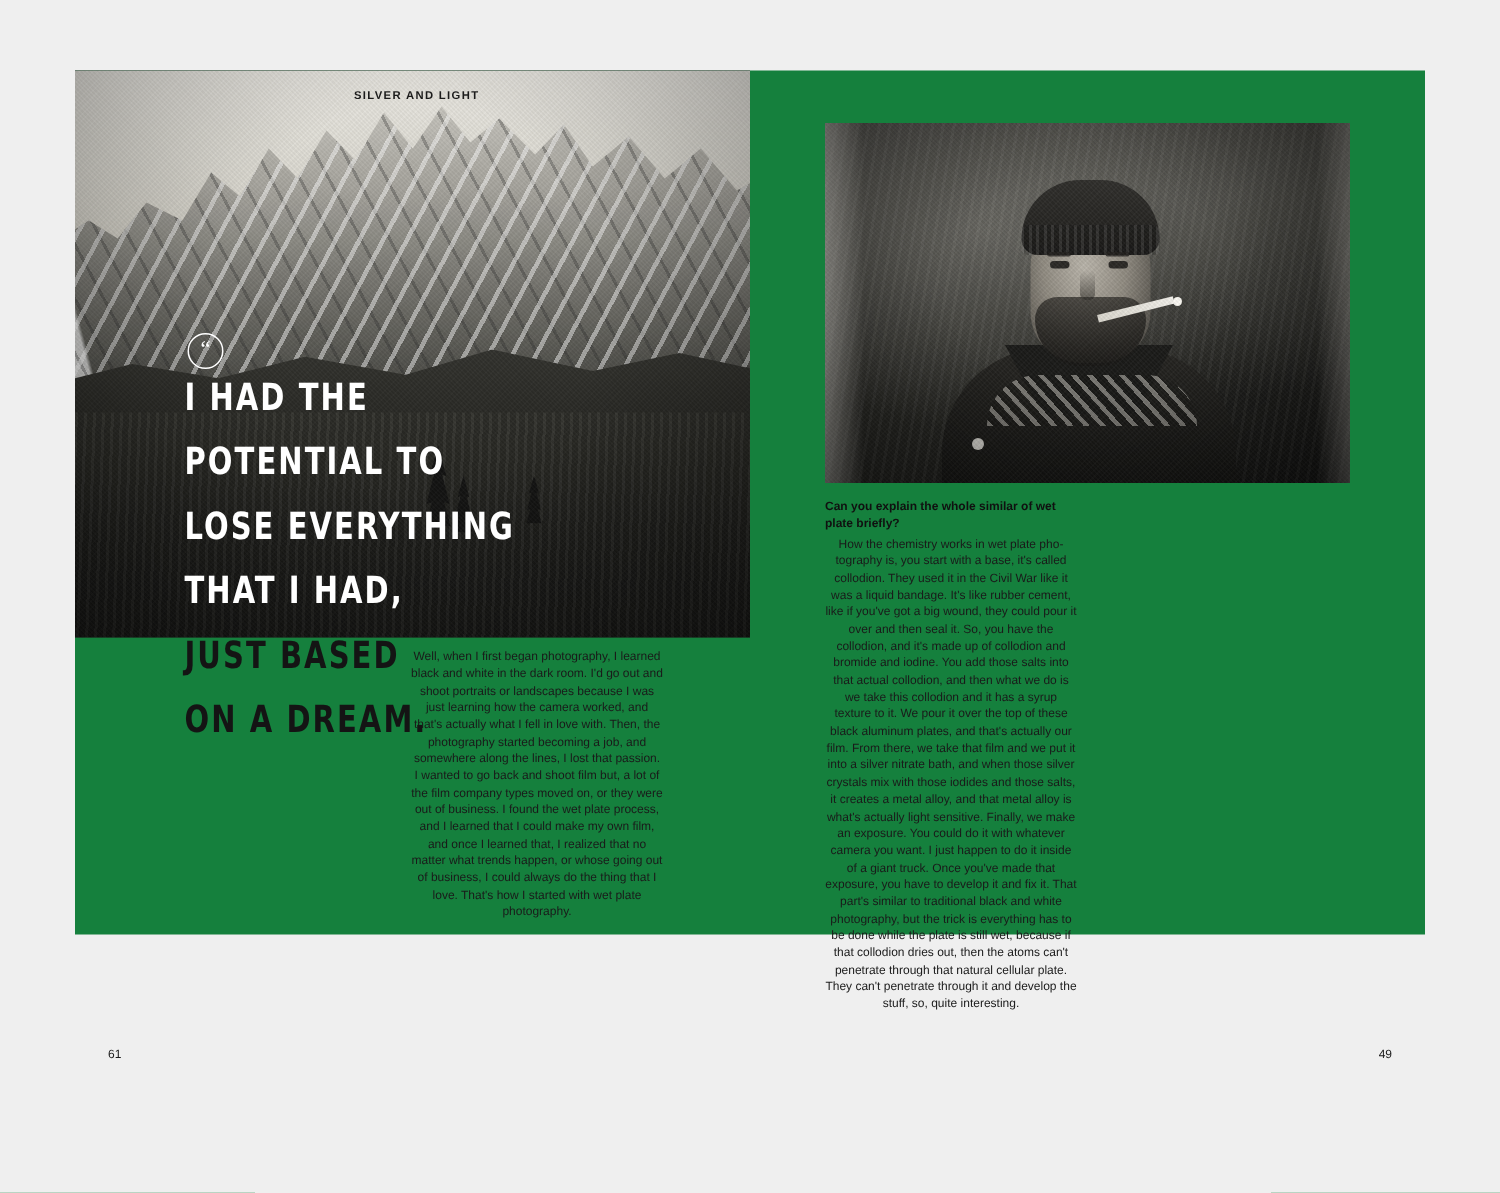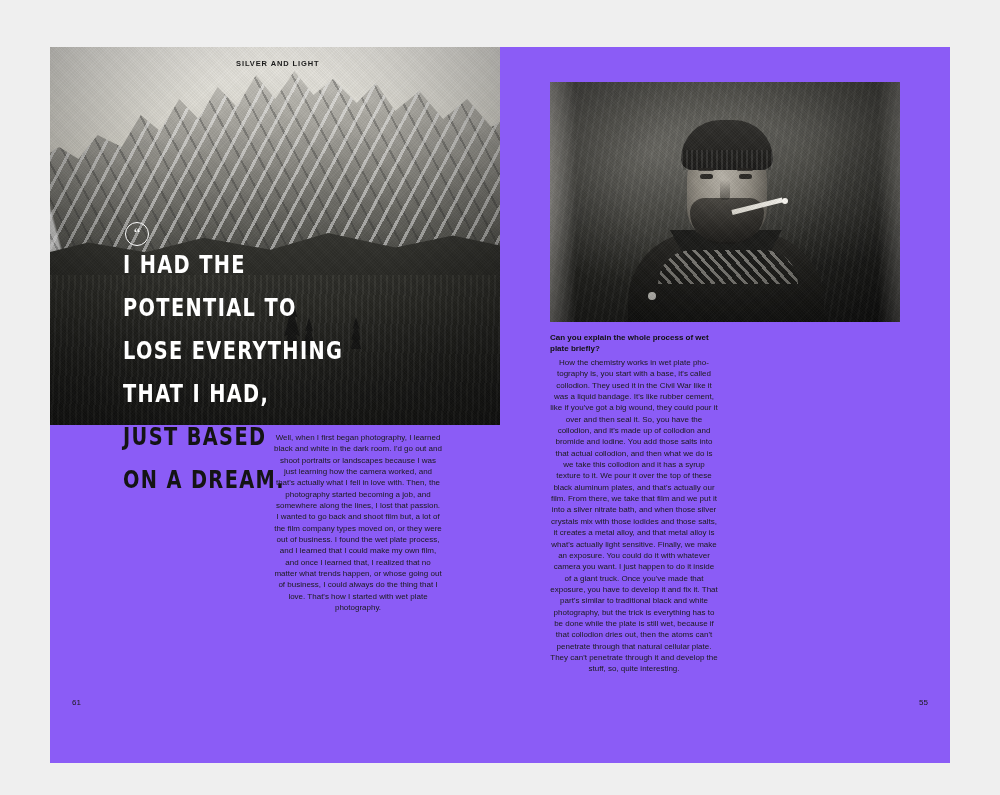--- a/index.html
+++ b/index.html
@@ -10,22 +10,22 @@
     height: 795px;
     overflow: hidden;
     font-family: "Liberation Sans", sans-serif;
   }
 
   #spread {
     position: absolute;
     left: 50px;
     top: 47px;
     width: 900px;
-    height: 716px;
-    background: #8b5cf6;
+    height: 576px;
+    background: #15803d;
   }
 
   
   #left-page {
     position: absolute;
     left: 0;
     top: 0;
     width: 450px;
     height: 700px;
   }
@@ -369,20 +369,20 @@
       <div class="beard"></div>
       <div class="scarf"></div>
       <div class="cig"></div>
       <div class="cig-tip"></div>
       <div class="plateblob"></div>
       <div class="grain"></div>
       <div class="vignette"></div>
     </div>
 
     <div id="right-column">
-      <div class="q-head">Can you explain the whole process of wet plate briefly?</div>
+      <div class="q-head">Can you explain the whole similar of wet plate briefly?</div>
       <div class="body-copy">How the chemistry works in wet plate pho-tography is, you start with a base, it's called collodion. They used it in the Civil War like it was a liquid bandage. It's like rubber cement, like if you've got a big wound, they could pour it over and then seal it. So, you have the collodion, and it's made up of collodion and bromide and iodine. You add those salts into that actual collodion, and then what we do is we take this collodion and it has a syrup texture to it. We pour it over the top of these black aluminum plates, and that's actually our film. From there, we take that film and we put it into a silver nitrate bath, and when those silver crystals mix with those iodides and those salts, it creates a metal alloy, and that metal alloy is what's actually light sensitive. Finally, we make an exposure. You could do it with whatever camera you want. I just happen to do it inside of a giant truck. Once you've made that exposure, you have to develop it and fix it. That part's similar to traditional black and white photography, but the trick is everything has to be done while the plate is still wet, because if that collodion dries out, then the atoms can't penetrate through that natural cellular plate. They can't penetrate through it and develop the stuff, so, quite interesting.</div>
     </div>
 
-    <div class="folio" id="folio-right">55</div>
+    <div class="folio" id="folio-right">49</div>
   </div>
 
 </div>
 
 </body></html>

